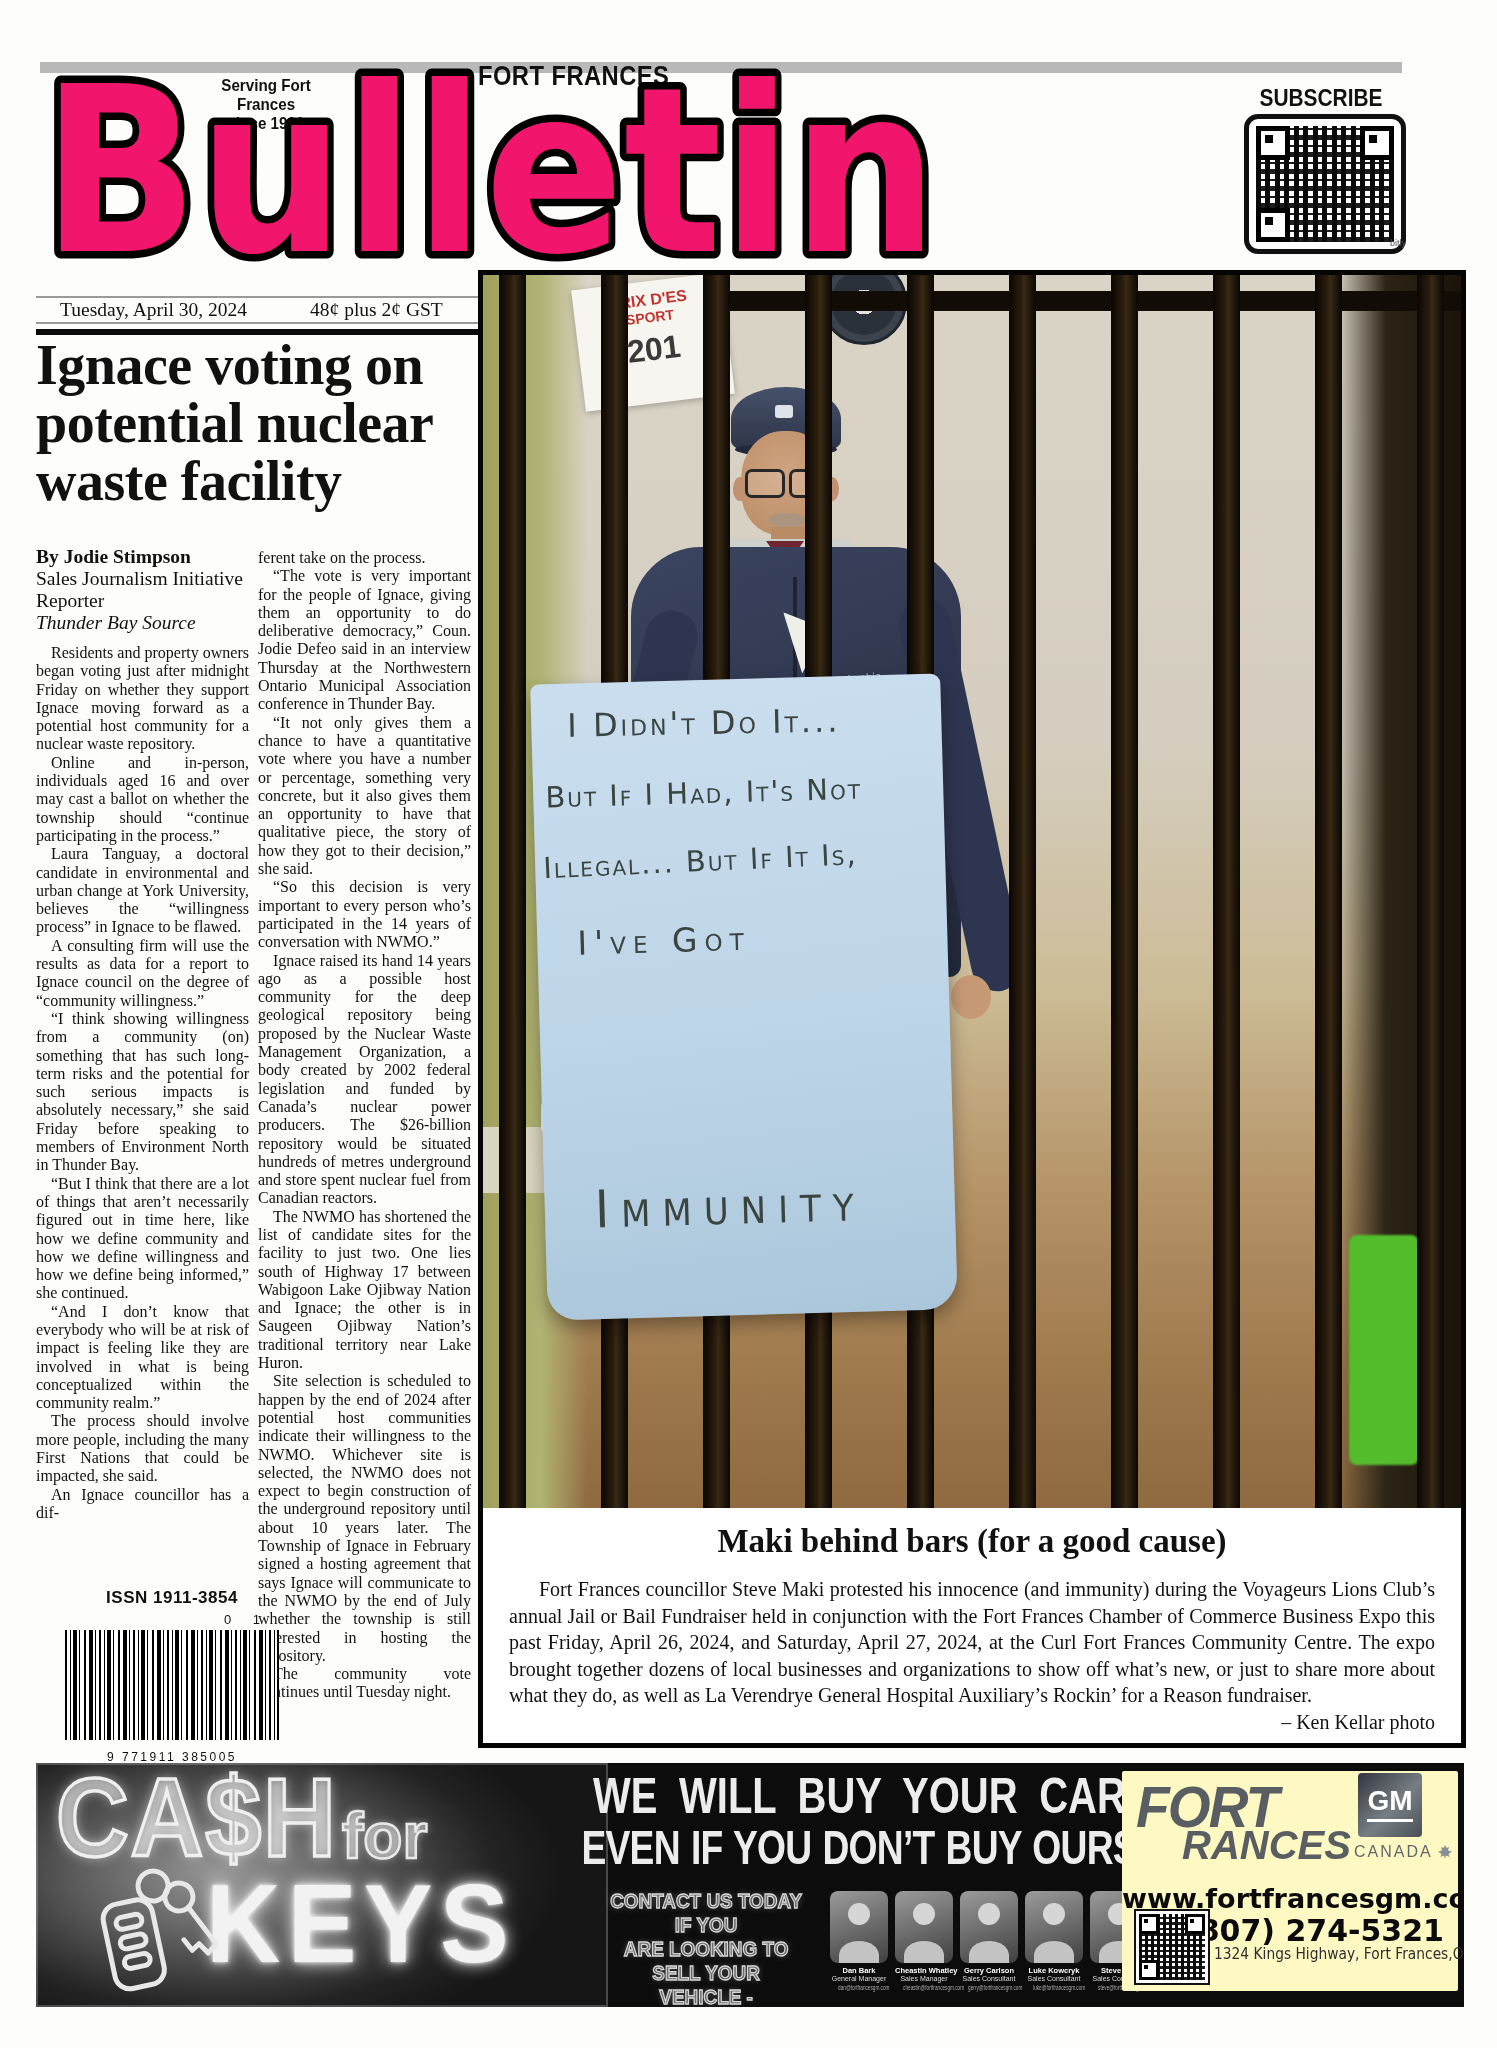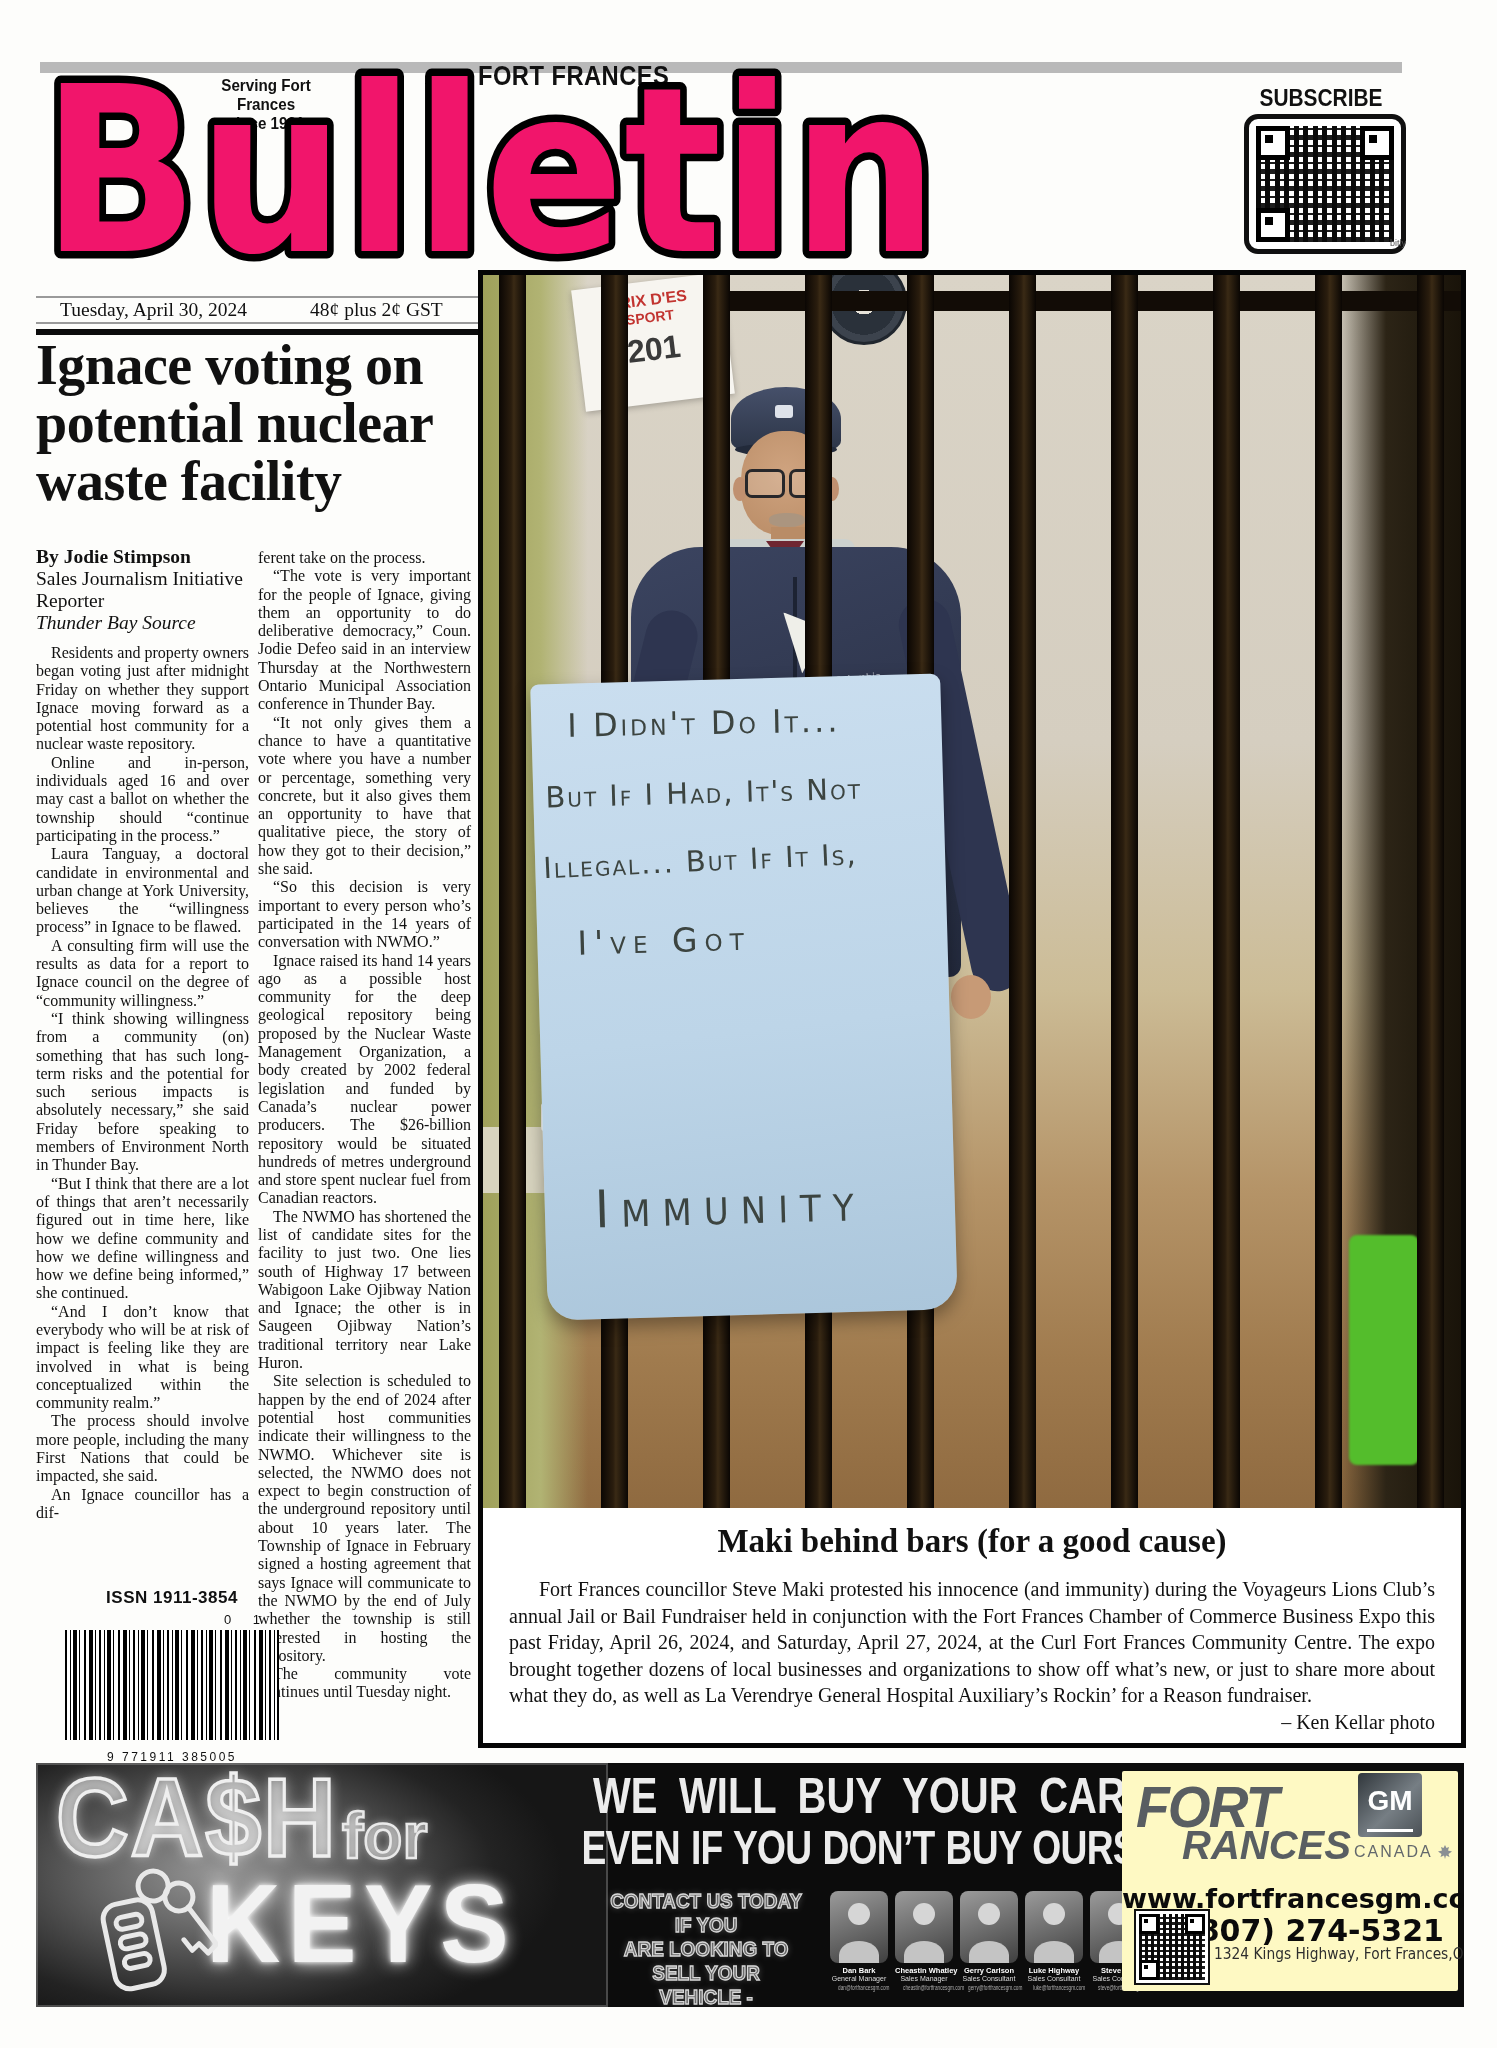--- a/index.html
+++ b/index.html
@@ -144,21 +144,21 @@
   .ptorso{position:absolute;left:50%;bottom:-6px;width:40px;height:28px;margin-left:-20px;border-radius:50% 50% 0 0;background:#c4c4c4;}
   .pname{font-size:7.5px;font-weight:bold;color:#fff;line-height:9px;margin-top:3px;white-space:nowrap;}
   .ptitle{font-size:7px;color:#ddd;line-height:8.5px;white-space:nowrap;}
   .pemail{font-size:6.5px;color:#aaa;line-height:8.5px;white-space:nowrap;transform:scaleX(.72);transform-origin:center;}
   .ad-card{position:absolute;left:1086px;top:8px;width:336px;height:220px;background:#fef9c3;border-radius:2px;}
   .fort1{position:absolute;left:14px;top:2px;font-style:italic;font-weight:bold;font-size:58px;color:#595e62;
          letter-spacing:-2px;transform:scaleX(.95);transform-origin:left;}
   .fort2{position:absolute;left:60px;top:52px;font-style:italic;font-weight:bold;font-size:40px;color:#595e62;}
   .gmbox{position:absolute;left:236px;top:2px;width:64px;height:64px;border-radius:4px;text-align:center;
          background:linear-gradient(135deg,#31373c,#767e84 55%,#4a5055);}
-  .gmbox span{display:inline-block;margin-top:12px;color:#fff;font-weight:bold;font-size:28px;border-bottom:3px solid #fff;padding-bottom:12px;}
+  .gmbox span{display:inline-block;margin-top:12px;color:#fff;font-weight:bold;font-size:28px;border-bottom:3px solid #fff;padding-bottom:2px;}
   .canada{position:absolute;left:232px;top:72px;font-size:16px;letter-spacing:2px;color:#63686c;}
   .leaf{display:inline-block;vertical-align:-2px;}
   .url{position:absolute;left:0;right:0;top:112px;text-align:center;font-family:"DejaVu Sans",sans-serif;
        font-weight:bold;font-size:27px;color:#0b0b0b;}
   .phone{position:absolute;right:14px;top:142px;font-family:"DejaVu Sans",sans-serif;font-weight:bold;font-size:30px;color:#0b0b0b;}
   .cardqr{position:absolute;left:12px;top:138px;width:66px;height:66px;border:2px solid #111;padding:3px;background:#fff;}
   .cardqr .qrfill{background-image:
       repeating-linear-gradient(0deg,rgba(10,10,10,.92) 0 3px,transparent 3px 6px,rgba(10,10,10,.92) 6px 8px,transparent 8px 11px),
       repeating-linear-gradient(90deg,#0a0a0a 0 3px,#fff 3px 6px,#0a0a0a 6px 9px,#fff 9px 12px);}
   .cardqr .qf{width:14px;height:14px;border-width:3px;}
@@ -366,21 +366,21 @@
             </div>
           <div class="pname">Gerry Carlson</div>
           <div class="ptitle">Sales Consultant</div>
           <div class="pemail">gerry@fortfrancesgm.com</div>
         </div>
         <div class="person">
           <div class="pphoto">
               <div class="phead"></div>
               <div class="ptorso"></div>
             </div>
-          <div class="pname">Luke Highway</div>
+          <div class="pname">Luke Kowcryk</div>
           <div class="ptitle">Sales Consultant</div>
           <div class="pemail">luke@fortfrancesgm.com</div>
         </div>
         <div class="person">
           <div class="pphoto">
               <div class="phead"></div>
               <div class="ptorso"></div>
             </div>
           <div class="pname">Steve Nall</div>
           <div class="ptitle">Sales Consultant</div>

